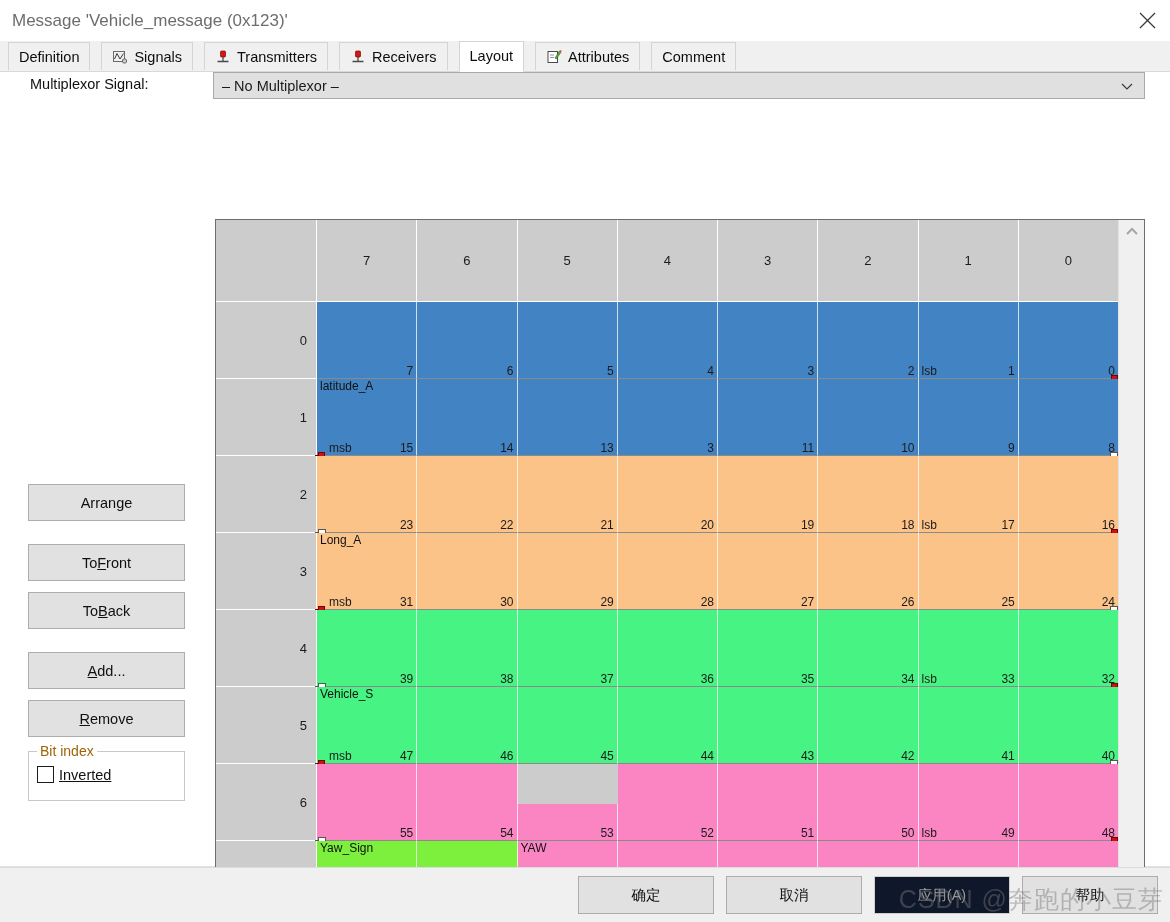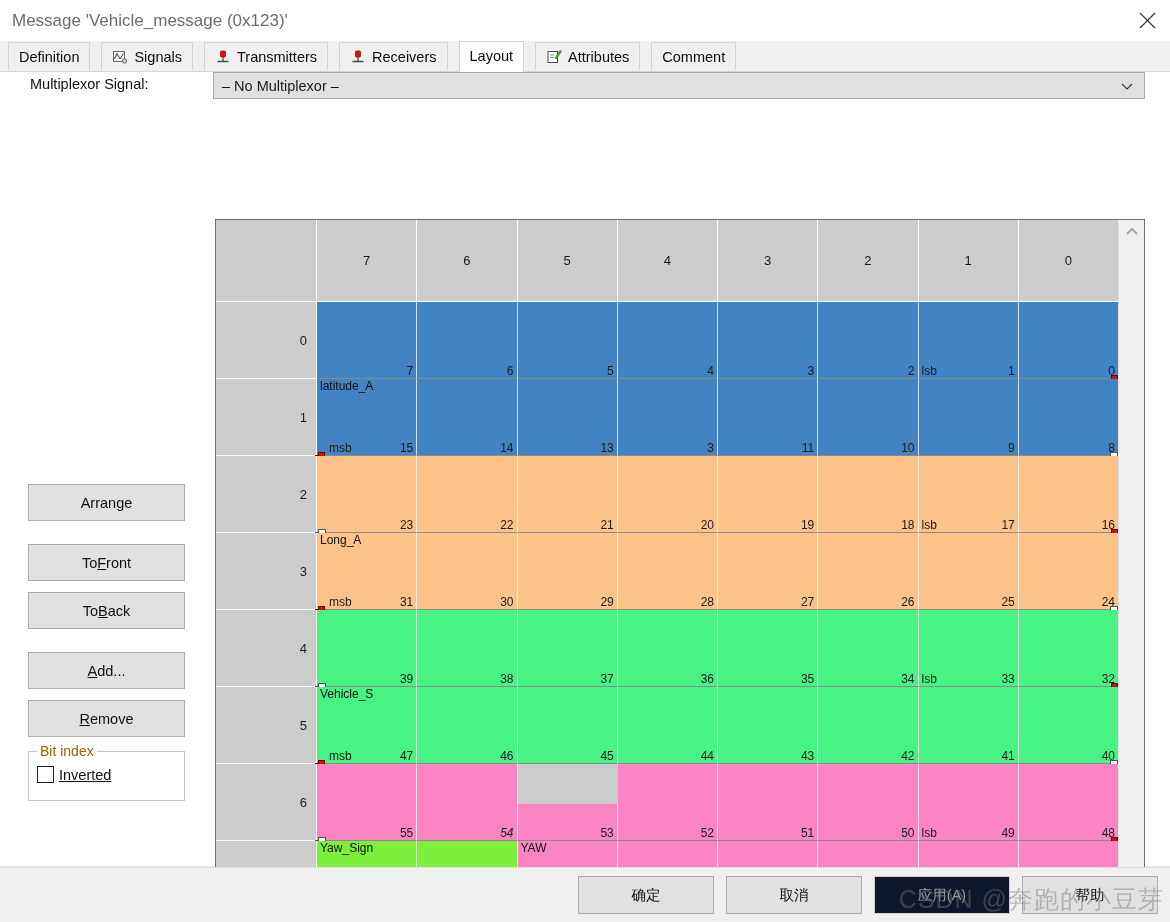--- a/index.html
+++ b/index.html
@@ -706,21 +706,21 @@
                 </div>
               </div>
             </div>
             <div class="byte-row">
               <div class="rowhdr">6</div>
               <div class="bits">
                 <div class="bitcell" style="background: rgb(251, 133, 195);">
                   <span class="bitnum">55</span>
                   <span class="handle-open"></span>
                 </div>
-                <div class="bitcell" style="background: rgb(251, 133, 195); font-style: italic;">
+                <div class="bitcell" style="background: rgb(251, 133, 195);">
                   <span class="bitnum">54</span>
                 </div>
                 <div class="bitcell" style="background: rgb(251, 133, 195); margin-top: 40px;">
                   <span class="bitnum">53</span>
                 </div>
                 <div class="bitcell" style="background: rgb(251, 133, 195);">
                   <span class="bitnum">52</span>
                 </div>
                 <div class="bitcell" style="background: rgb(251, 133, 195);">
                   <span class="bitnum">51</span>

